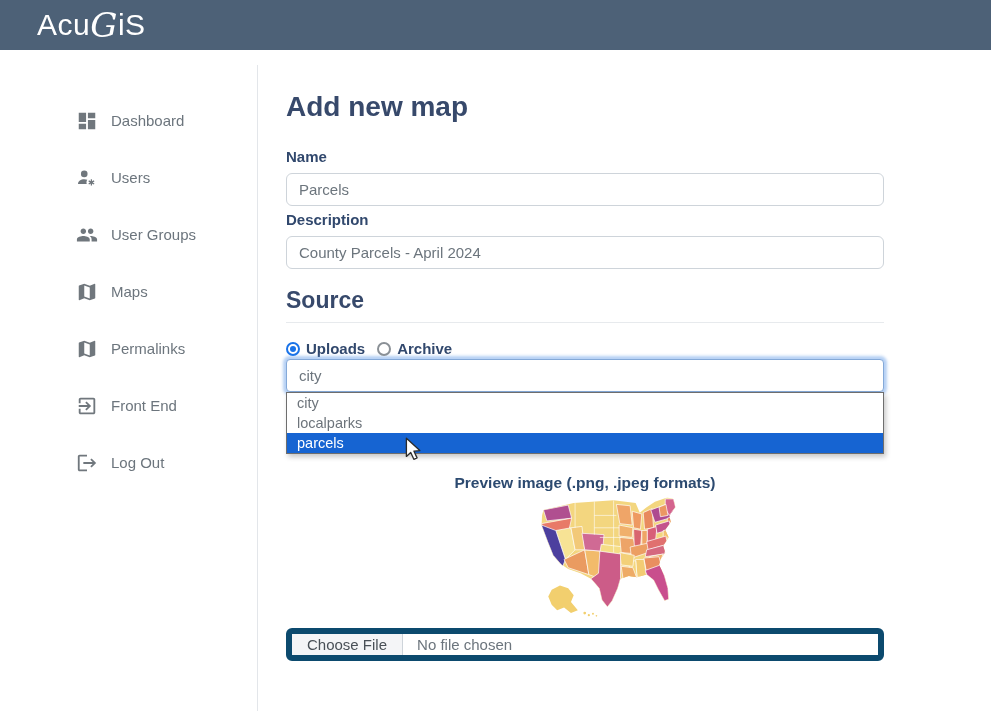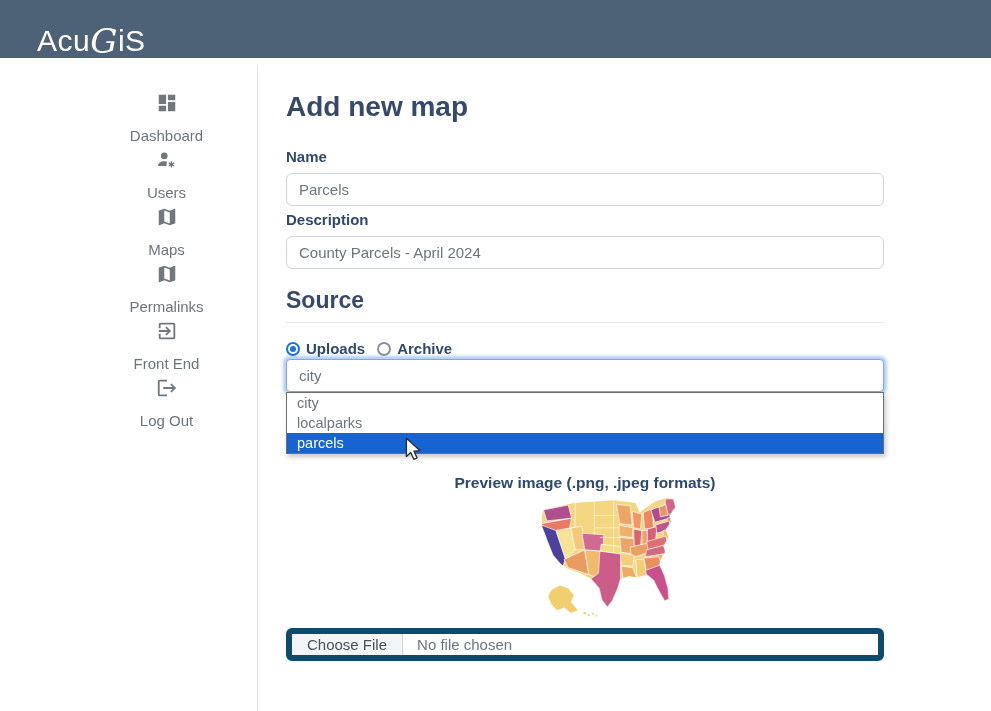--- a/index.html
+++ b/index.html
@@ -6,38 +6,38 @@
   html,body { width: 991px; height: 711px; }
   body {
     font-family: "Liberation Sans", sans-serif;
     background: #fff;
     position: relative;
     overflow: hidden;
     color: #37496b;
   }
   
   .topbar {
-    height: 58px; background: #4d6177;
-    display: flex; align-items: flex-end; padding-left: 37px;
+    height: 50px; background: #4d6177;
+    display: flex; align-items: center; padding-left: 37px;
   }
   .logo { color: #fff; font-size: 30px; letter-spacing: .5px; }
   .logo .logo-g {
     font-family: "DejaVu Serif", serif;
     font-style: italic; font-size: 34px; line-height: 0;
     position: relative; top: 2px;
   }
   
   .sidebar {
     position: absolute; top: 65px; left: 0; bottom: 0; width: 258px;
     background: #fff; border-right: 1px solid #e3e6ea; padding-top: 27px;
   }
   .side-item {
     display: flex; align-items: center; gap: 13px;
     height: 57px; padding-left: 76px;
-    color: #6c757d; font-size: 15px; cursor: pointer; flex-direction: column;
+    color: #6c757d; font-size: 15px; cursor: pointer;
   }
   .side-item svg { width: 22px; height: 22px; fill: #70777d; flex: none; }
   
   .main { position: absolute; left: 258px; top: 65px; right: 0; bottom: 0; padding: 21px 0 0 28px; }
   .content { width: 598px; }
   h1.page-title { font-size: 28px; font-weight: 700; color: #37496b; line-height: 42px; margin-bottom: 20px; }
   .form-label { display: block; font-size: 15px; font-weight: 600; color: #31486d; line-height: 18px; margin-bottom: 7px; }
   .text-input {
     width: 100%; height: 33px; border: 1px solid #ced4da; border-radius: 6px;
     padding: 0 12px; font-size: 15px; color: #6c757d; background: #fff; outline: none;
@@ -110,20 +110,26 @@
       <circle cx="9" cy="7.5" r="3.6"></circle>
       <path d="M2.2 18.6c0-3.3 3.1-5.2 6.8-5.2 1.2 0 2.3.2 3.3.6-.6.8-.9 1.8-.9 2.8 0 .6.1 1.2.4 1.8H2.2v0z"></path>
       <circle cx="16.8" cy="16.8" r="1.6"></circle>
       <path d="M16.1 13.4h1.4v6.8h-1.4z" transform="rotate(0 16.8 16.8)"></path>
       <path d="M16.1 13.4h1.4v6.8h-1.4z" transform="rotate(60 16.8 16.8)"></path>
       <path d="M16.1 13.4h1.4v6.8h-1.4z" transform="rotate(120 16.8 16.8)"></path>
     </svg>
     <span>Users</span>
   </div>
 
+  <div class="side-item">
+    <svg viewBox="0 0 24 24">
+        <path d="M16 11c1.66 0 2.99-1.34 2.99-3S17.66 5 16 5s-3 1.34-3 3 1.34 3 3 3zm-8 0c1.66 0 2.99-1.34 2.99-3S9.66 5 8 5 5 6.34 5 8s1.34 3 3 3zm0 2c-2.33 0-7 1.17-7 3.5V19h14v-2.5c0-2.33-4.67-3.5-7-3.5zm8 0c-.29 0-.62.02-.97.05 1.16.84 1.97 1.97 1.97 3.45V19h6v-2.5c0-2.33-4.67-3.5-7-3.5z"></path>
+      </svg>
+    <span>User Groups</span>
+  </div>
 
   <div class="side-item">
     <svg viewBox="0 0 24 24">
         <path d="M20.5 3l-.16.03L15 5.1 9 3 3.36 4.9c-.21.07-.36.25-.36.48V20.5c0 .28.22.5.5.5l.16-.03L9 18.9l6 2.1 5.64-1.9c.21-.07.36-.25.36-.48V3.5c0-.28-.22-.5-.5-.5zM15 19l-6-2.11V5l6 2.11V19z"></path>
       </svg>
     <span>Maps</span>
   </div>
 
   <div class="side-item">
     <svg viewBox="0 0 24 24">

